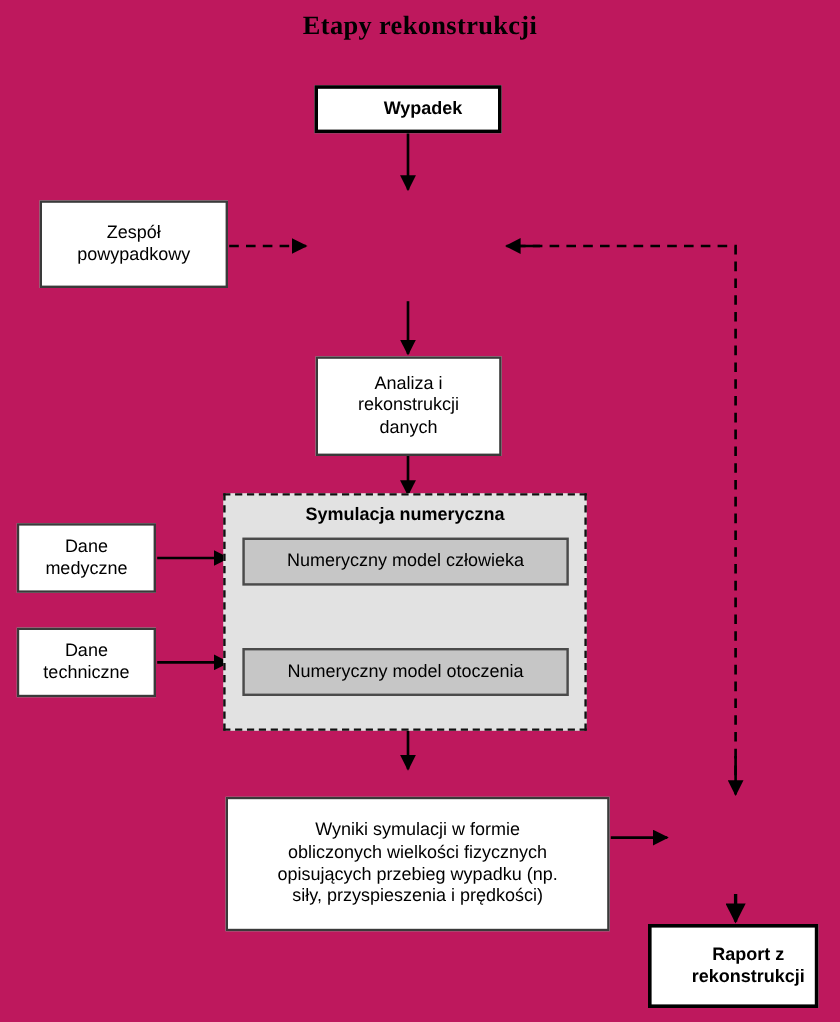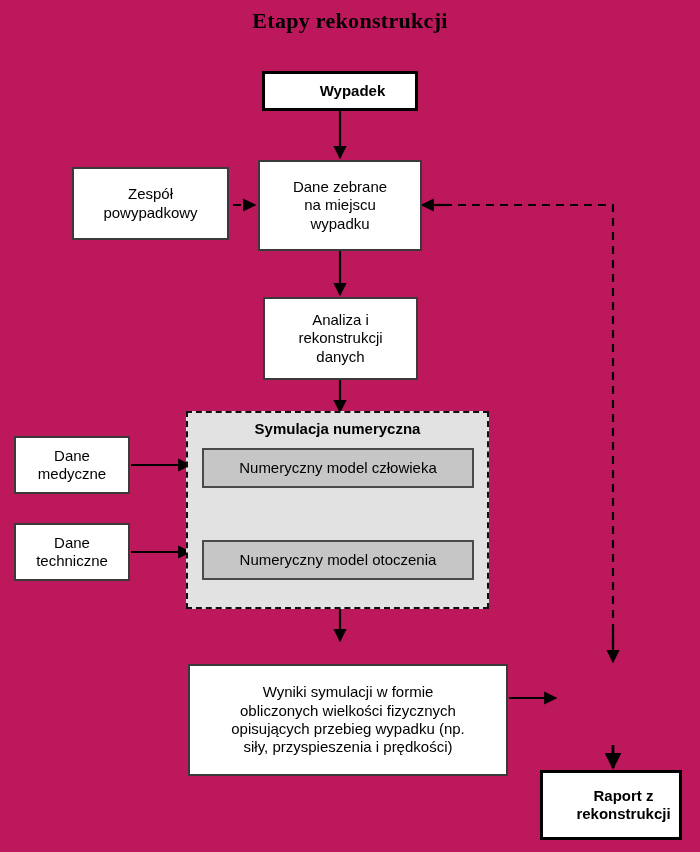--- a/index.html
+++ b/index.html
@@ -114,30 +114,25 @@
 
     <path d="M 613 660 L 613 205 L 425 205" fill="none" stroke="#000" stroke-width="2.2" stroke-dasharray="8,6"></path>
     <line x1="613" y1="630" x2="613" y2="662" stroke="#000" stroke-width="2.2" marker-end="url(#arrow)"></line>
     <line x1="450" y1="205" x2="422" y2="205" stroke="#000" stroke-width="2.2" marker-end="url(#arrow)"></line>
   </svg>
 
   <div class="node thick" style="left:262px; top:71px; width:156px; height:40px;">
     <span style="white-space:pre-line">Wypadek</span>
   </div>
 
-  <div class="node" style="left:33px; top:167px; width:157px; height:73px;margin-left:39px;">
+  <div class="node" style="left:33px; top:167px; width:157px; height:73px;">
     <span style="white-space:pre-line">Zespół
 powypadkowy</span>
   </div>
 
-  <div class="node" style="left:258px; top:160px; width:164px; height:91px;">
-    <span style="white-space:pre-line">Dane zebrane
-na miejscu
-wypadku</span>
-  </div>
 
   <div class="node" style="left:263px; top:297px; width:155px; height:83px;">
     <span style="white-space:pre-line">Analiza i
 rekonstrukcji
 danych</span>
   </div>
 
   <div class="group-box" style="left:186px; top:411px; width:303px; height:198px;"></div>
   <div class="group-title" style="left:186px; top:420px; width:303px;">Symulacja numeryczna</div>
 

